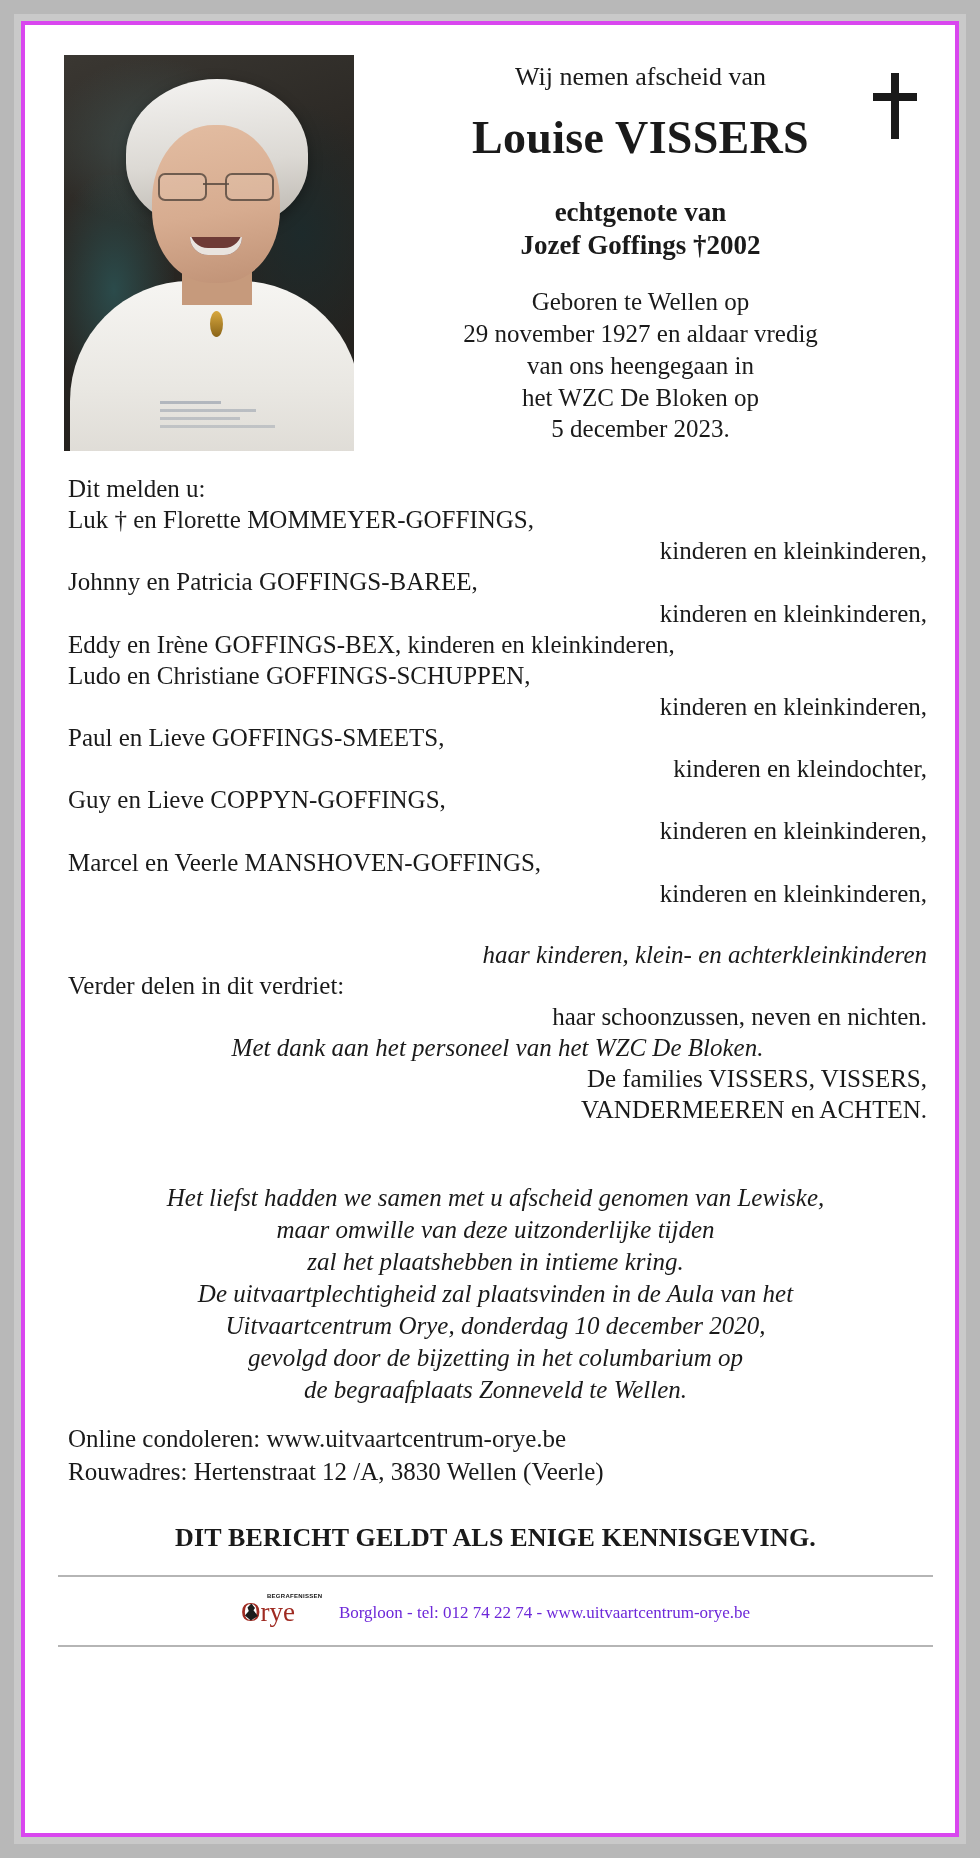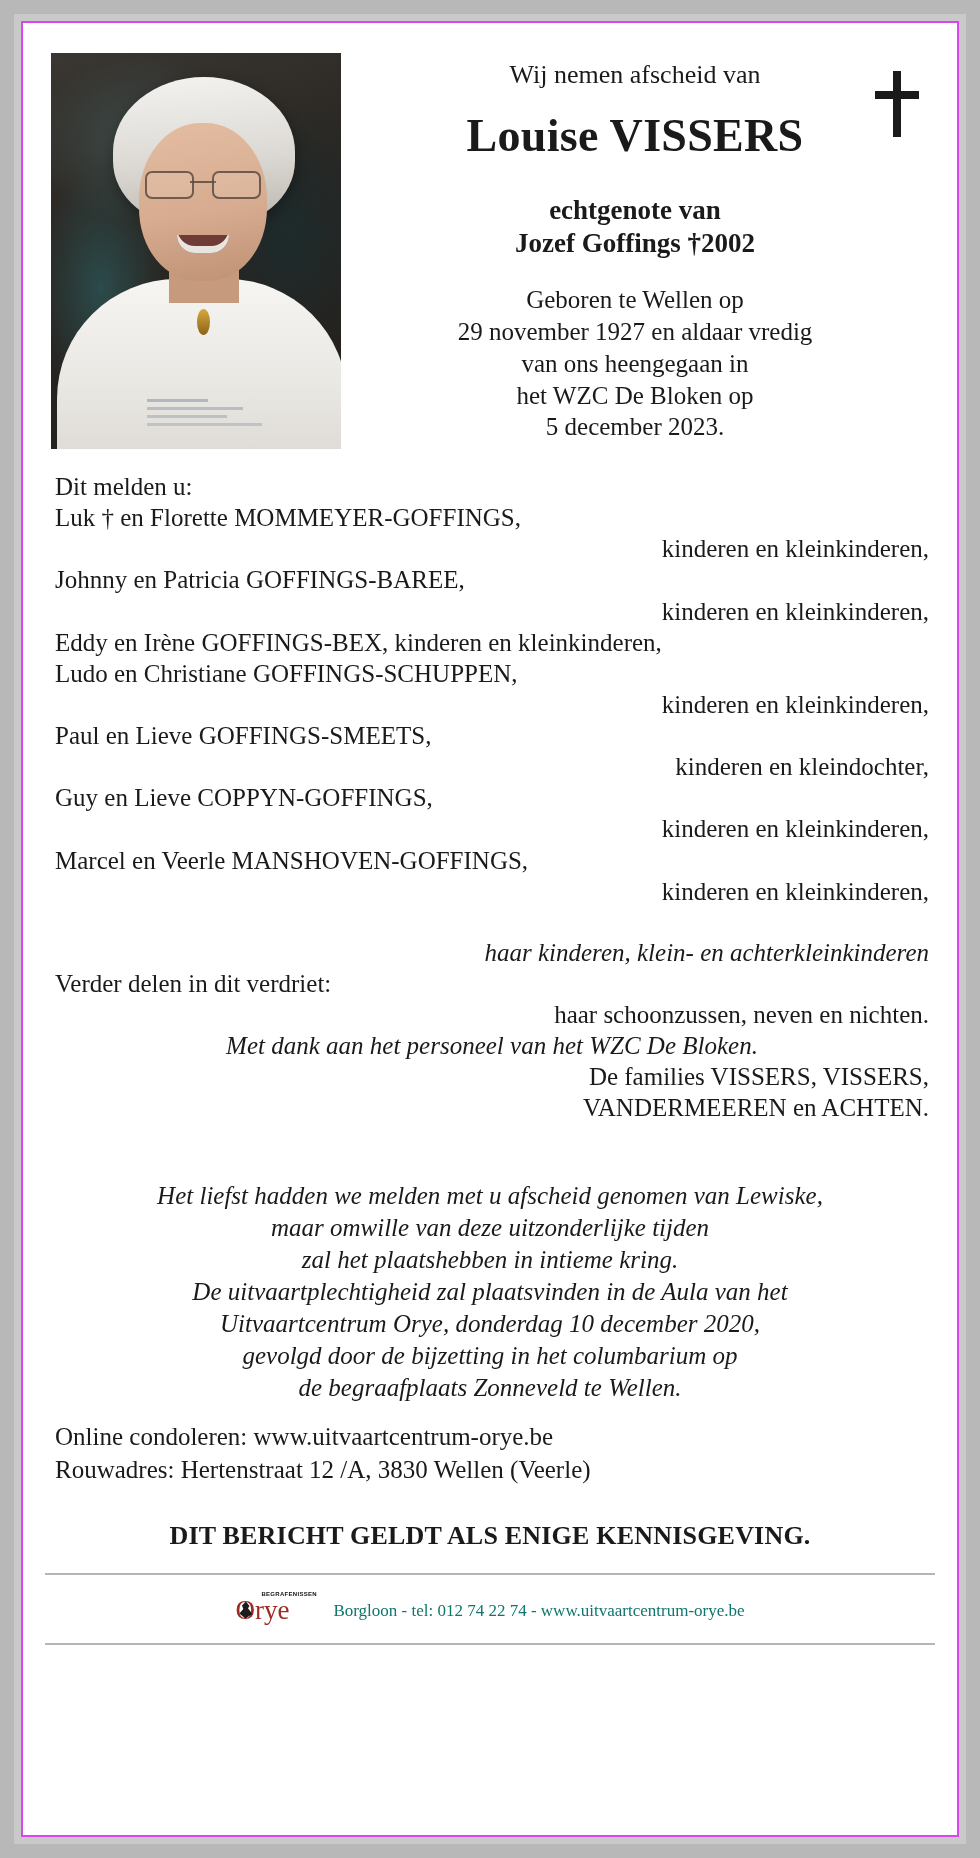--- a/index.html
+++ b/index.html
@@ -22,24 +22,24 @@
     top: 14px;
     width: 952px;
     height: 1830px;
     background: #ffffff;
     border: 7px solid #c9c9c9;
     box-sizing: border-box;
   }
   .card-inner {
     position: absolute;
     left: 0; top: 0; right: 0; bottom: 0;
-    border: 2px solid #d946ef;
+    border: 4px solid #d946ef;
     background: #ffffff;
     box-sizing: border-box;
-    padding: 18px 22px 0 22px;
+    padding: 18px 22px 0 33px;
   }
 
   
   .header {
     position: relative;
     display: flex;
     align-items: flex-start;
   }
   .portrait {
     width: 290px;
@@ -250,21 +250,21 @@
     font-family: "Liberation Serif", serif;
   }
   .logo .bird {
     position: absolute; left: 4px; top: 11px;
     width: 13px; height: 17px;
     background: #1c1c1c;
     clip-path: polygon(50% 0%, 78% 26%, 66% 40%, 100% 74%, 46% 100%, 0% 70%, 30% 44%, 20% 24%);
   }
   .footer-text {
     font-size: 17px;
-    color: #0f766e;
+    color: #6d28d9;
     white-space: nowrap;
   }
   .rule2 {
     height: 2px;
     background: #b5b5b5;
   }
 </style>
 </head>
 <body>
 
@@ -340,21 +340,21 @@
 
     <div class="further">
       <div class="lead">Verder delen in dit verdriet:</div>
       <div class="ctr">haar schoonzussen, neven en nichten.</div>
       <div class="ctr-italic">Met dank aan het personeel van het WZC De Bloken.</div>
       <div class="ctr">De families VISSERS, VISSERS,</div>
       <div class="ctr">VANDERMEEREN en ACHTEN.</div>
     </div>
 
     <div class="ceremony">
-      <div>Het liefst hadden we melden met u afscheid genomen van Lewiske,</div>
+      <div>Het liefst hadden we samen met u afscheid genomen van Lewiske,</div>
       <div>maar omwille van deze uitzonderlijke tijden</div>
       <div>zal het plaatshebben in intieme kring.</div>
       <div>De uitvaartplechtigheid zal plaatsvinden in de Aula van het</div>
       <div>Uitvaartcentrum Orye, donderdag 10 december 2020,</div>
       <div>gevolgd door de bijzetting in het columbarium op</div>
       <div>de begraafplaats Zonneveld te Wellen.</div>
     </div>
 
     <div class="contact">
       <div>

